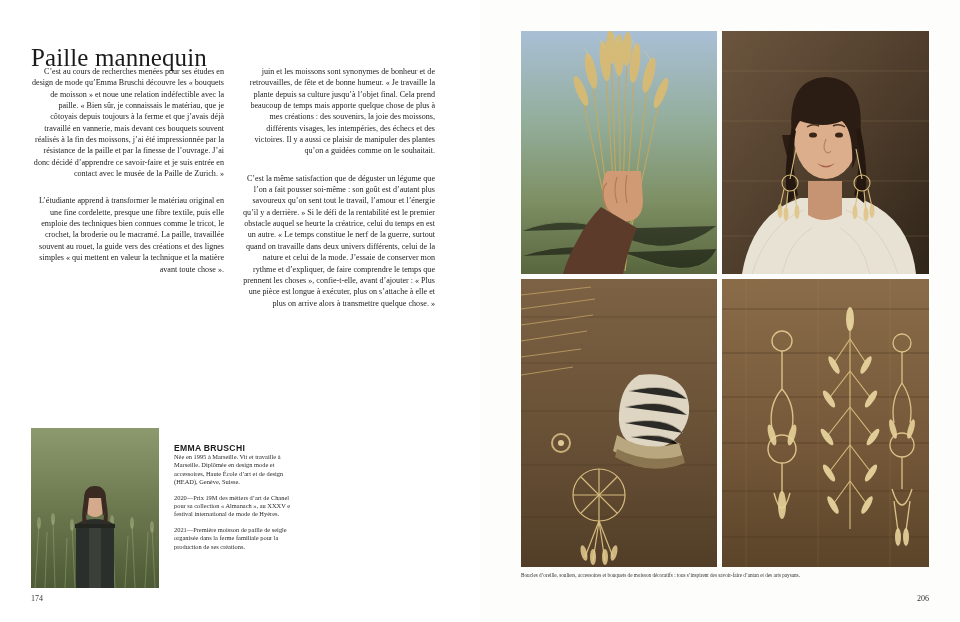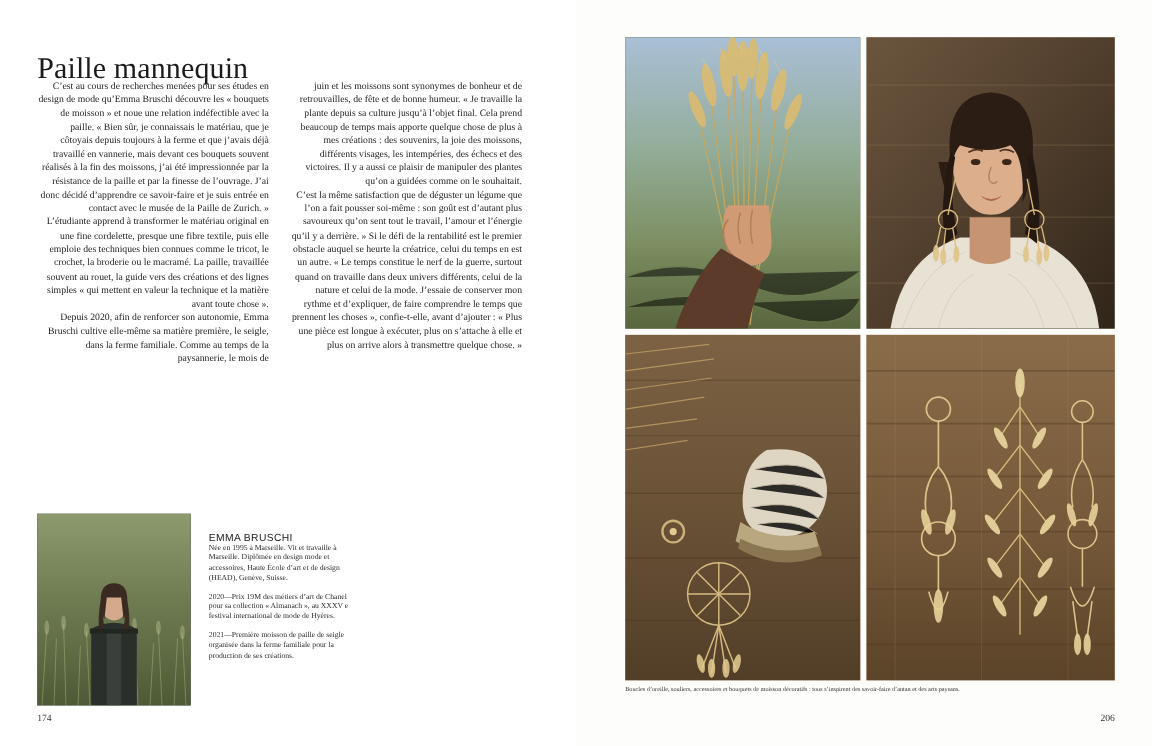--- a/index.html
+++ b/index.html
@@ -50,21 +50,21 @@
     font-size: 8.1px;
     line-height: 11.35px;
     text-align: right;
     color: #222222;
     font-family: "Liberation Serif", serif;
   }
   .col p {
     margin: 0;
   }
   .col p + p {
-    margin-top: 0px;
+    margin-top: 16px;
   }
   
   .author-photo {
     position: absolute;
     left: 31px;
     top: 428px;
     width: 128px;
     height: 160px;
     overflow: hidden;
     background: #4a5544;
@@ -72,21 +72,21 @@
   .author-photo svg { display: block; }
   .author-info {
     position: absolute;
     left: 174px;
     top: 443px;
     width: 118px;
   }
   .author-name {
     font-family: "Liberation Sans", sans-serif;
     font-size: 8.6px;
-    font-weight: normal;
+    font-weight: bold;
     letter-spacing: 0.3px;
     color: #1b1b1b;
     margin-bottom: 0;
   }
   .author-bio {
     font-family: "Liberation Serif", serif;
     font-size: 6.4px;
     line-height: 8.4px;
     color: #2a2a2a;
   }
@@ -148,21 +148,20 @@
 <div class="spread">
 
   <div class="page-left">
 
     <h1 class="title">Paille mannequin</h1>
 
     <div class="body-cols">
       <div class="col">
         <p>C’est au cours de recherches menées pour ses études en design de mode qu’Emma Bruschi découvre les « bouquets de moisson » et noue une relation indéfectible avec la paille. « Bien sûr, je connaissais le matériau, que je côtoyais depuis toujours à la ferme et que j’avais déjà travaillé en vannerie, mais devant ces bouquets souvent réalisés à la fin des moissons, j’ai été impressionnée par la résistance de la paille et par la finesse de l’ouvrage. J’ai donc décidé d’apprendre ce savoir-faire et je suis entrée en contact avec le musée de la Paille de Zurich. »</p>
         <p>L’étudiante apprend à transformer le matériau original en une fine cordelette, presque une fibre textile, puis elle emploie des techniques bien connues comme le tricot, le crochet, la broderie ou le macramé. La paille, travaillée souvent au rouet, la guide vers des créations et des lignes simples « qui mettent en valeur la technique et la matière avant toute chose ».</p>
-        <p>Depuis 2020, afin de renforcer son autonomie, Emma Bruschi cultive elle-même sa matière première, le seigle, dans la ferme familiale. Comme au temps de la paysannerie, le mois de</p>
       </div>
       <div class="col">
         <p>juin et les moissons sont synonymes de bonheur et de retrouvailles, de fête et de bonne humeur. « Je travaille la plante depuis sa culture jusqu’à l’objet final. Cela prend beaucoup de temps mais apporte quelque chose de plus à mes créations : des souvenirs, la joie des moissons, différents visages, les intempéries, des échecs et des victoires. Il y a aussi ce plaisir de manipuler des plantes qu’on a guidées comme on le souhaitait.</p>
         <p>C’est la même satisfaction que de déguster un légume que l’on a fait pousser soi-même : son goût est d’autant plus savoureux qu’on sent tout le travail, l’amour et l’énergie qu’il y a derrière. » Si le défi de la rentabilité est le premier obstacle auquel se heurte la créatrice, celui du temps en est un autre. « Le temps constitue le nerf de la guerre, surtout quand on travaille dans deux univers différents, celui de la nature et celui de la mode. J’essaie de conserver mon rythme et d’expliquer, de faire comprendre le temps que prennent les choses », confie-t-elle, avant d’ajouter : « Plus une pièce est longue à exécuter, plus on s’attache à elle et plus on arrive alors à transmettre quelque chose. »</p>
       </div>
     </div>
 
     <div class="img-author author-photo">
       <svg width="128" height="160" viewBox="0 0 128 160" aria-hidden="true">
         <defs>

